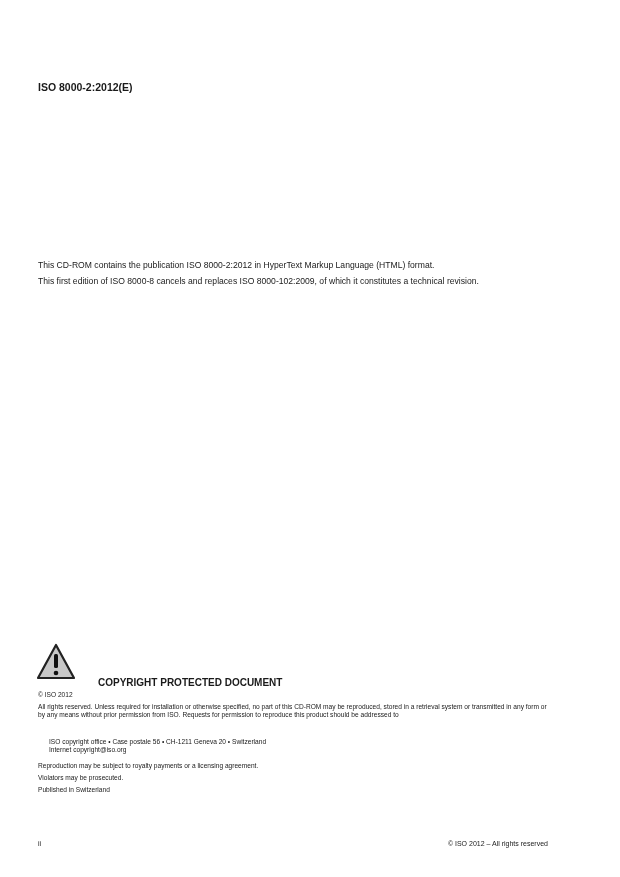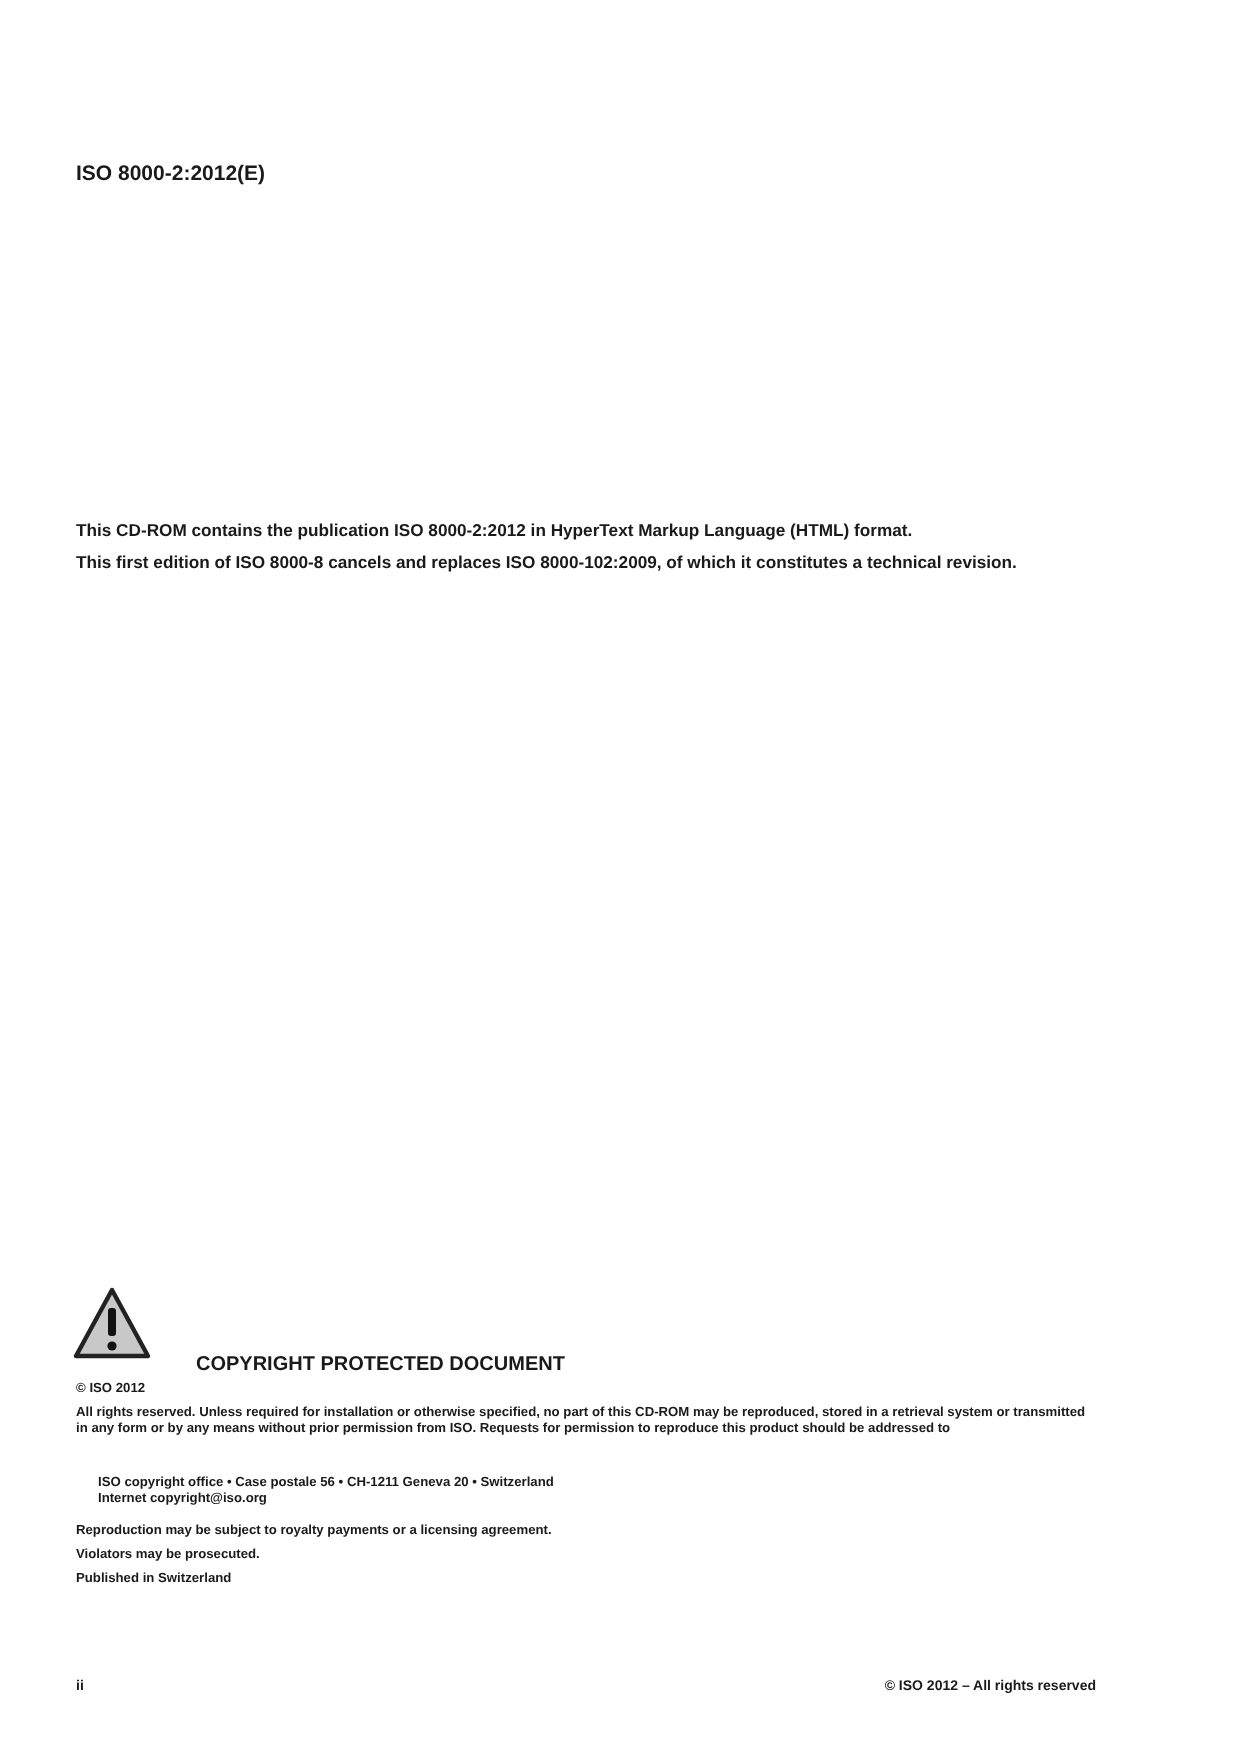--- a/index.html
+++ b/index.html
@@ -1,18 +1,18 @@
 <!DOCTYPE html>
 <html><head>
 <meta charset="utf-8">
 <style>
   html, body { margin: 0; padding: 0; background: #ffffff; }
   body { width: 620px; height: 877px; position: relative; overflow: hidden;
          font-family: "Liberation Sans", sans-serif; color: #1a1a1a; }
-  .abs { position: absolute; font-weight: bold; }
+  .abs { position: absolute; }
   .header { left: 38px; top: 36px; font-size: 10.5px; font-weight: bold; margin-top: 45px; }
   .p { font-size: 8.6px; line-height: 10.5px; }
   .intro1 { left: 38px; top: 260px; width: 520px; }
   .intro2 { left: 38px; top: 276px; width: 512px; text-align: justify; }
   .warn { left: 36px; top: 643px; width: 40px; height: 38px; }
   .cpd { left: 98px; top: 677px; font-size: 10px; font-weight: bold; }
   .small { font-size: 6.6px; line-height: 8.2px; }
   .c1 { left: 38px; top: 691px; }
   .c2 { left: 38px; top: 703px; width: 512px; }
   .c3 { left: 49px; top: 738px; }

